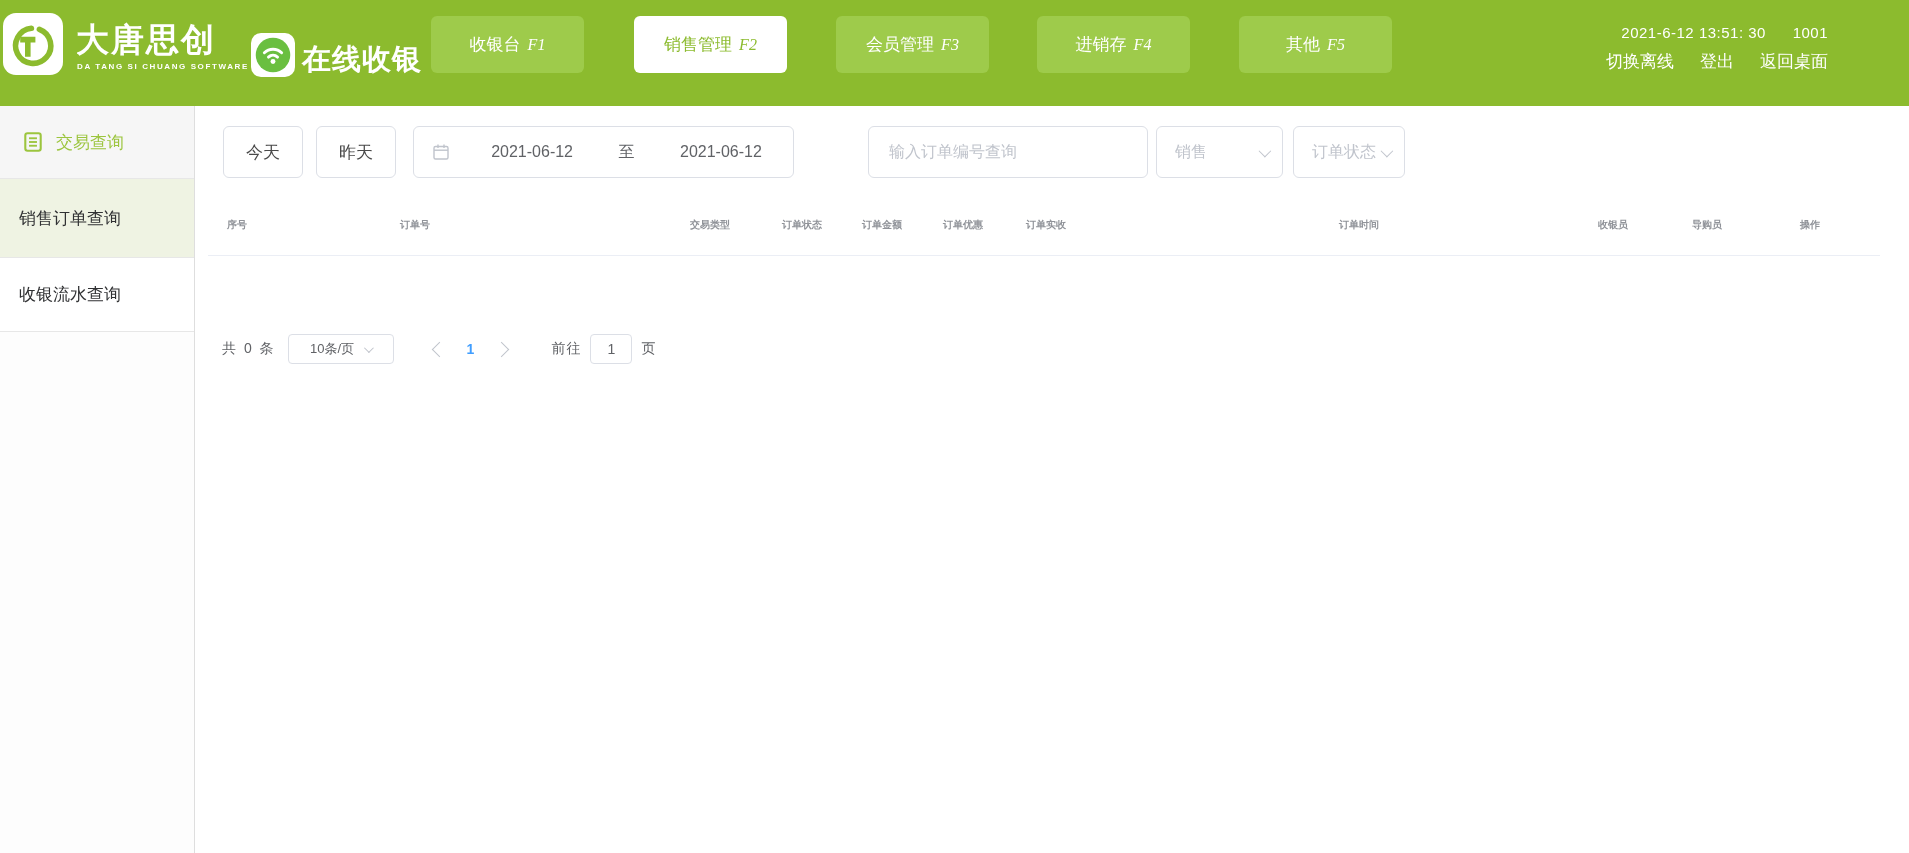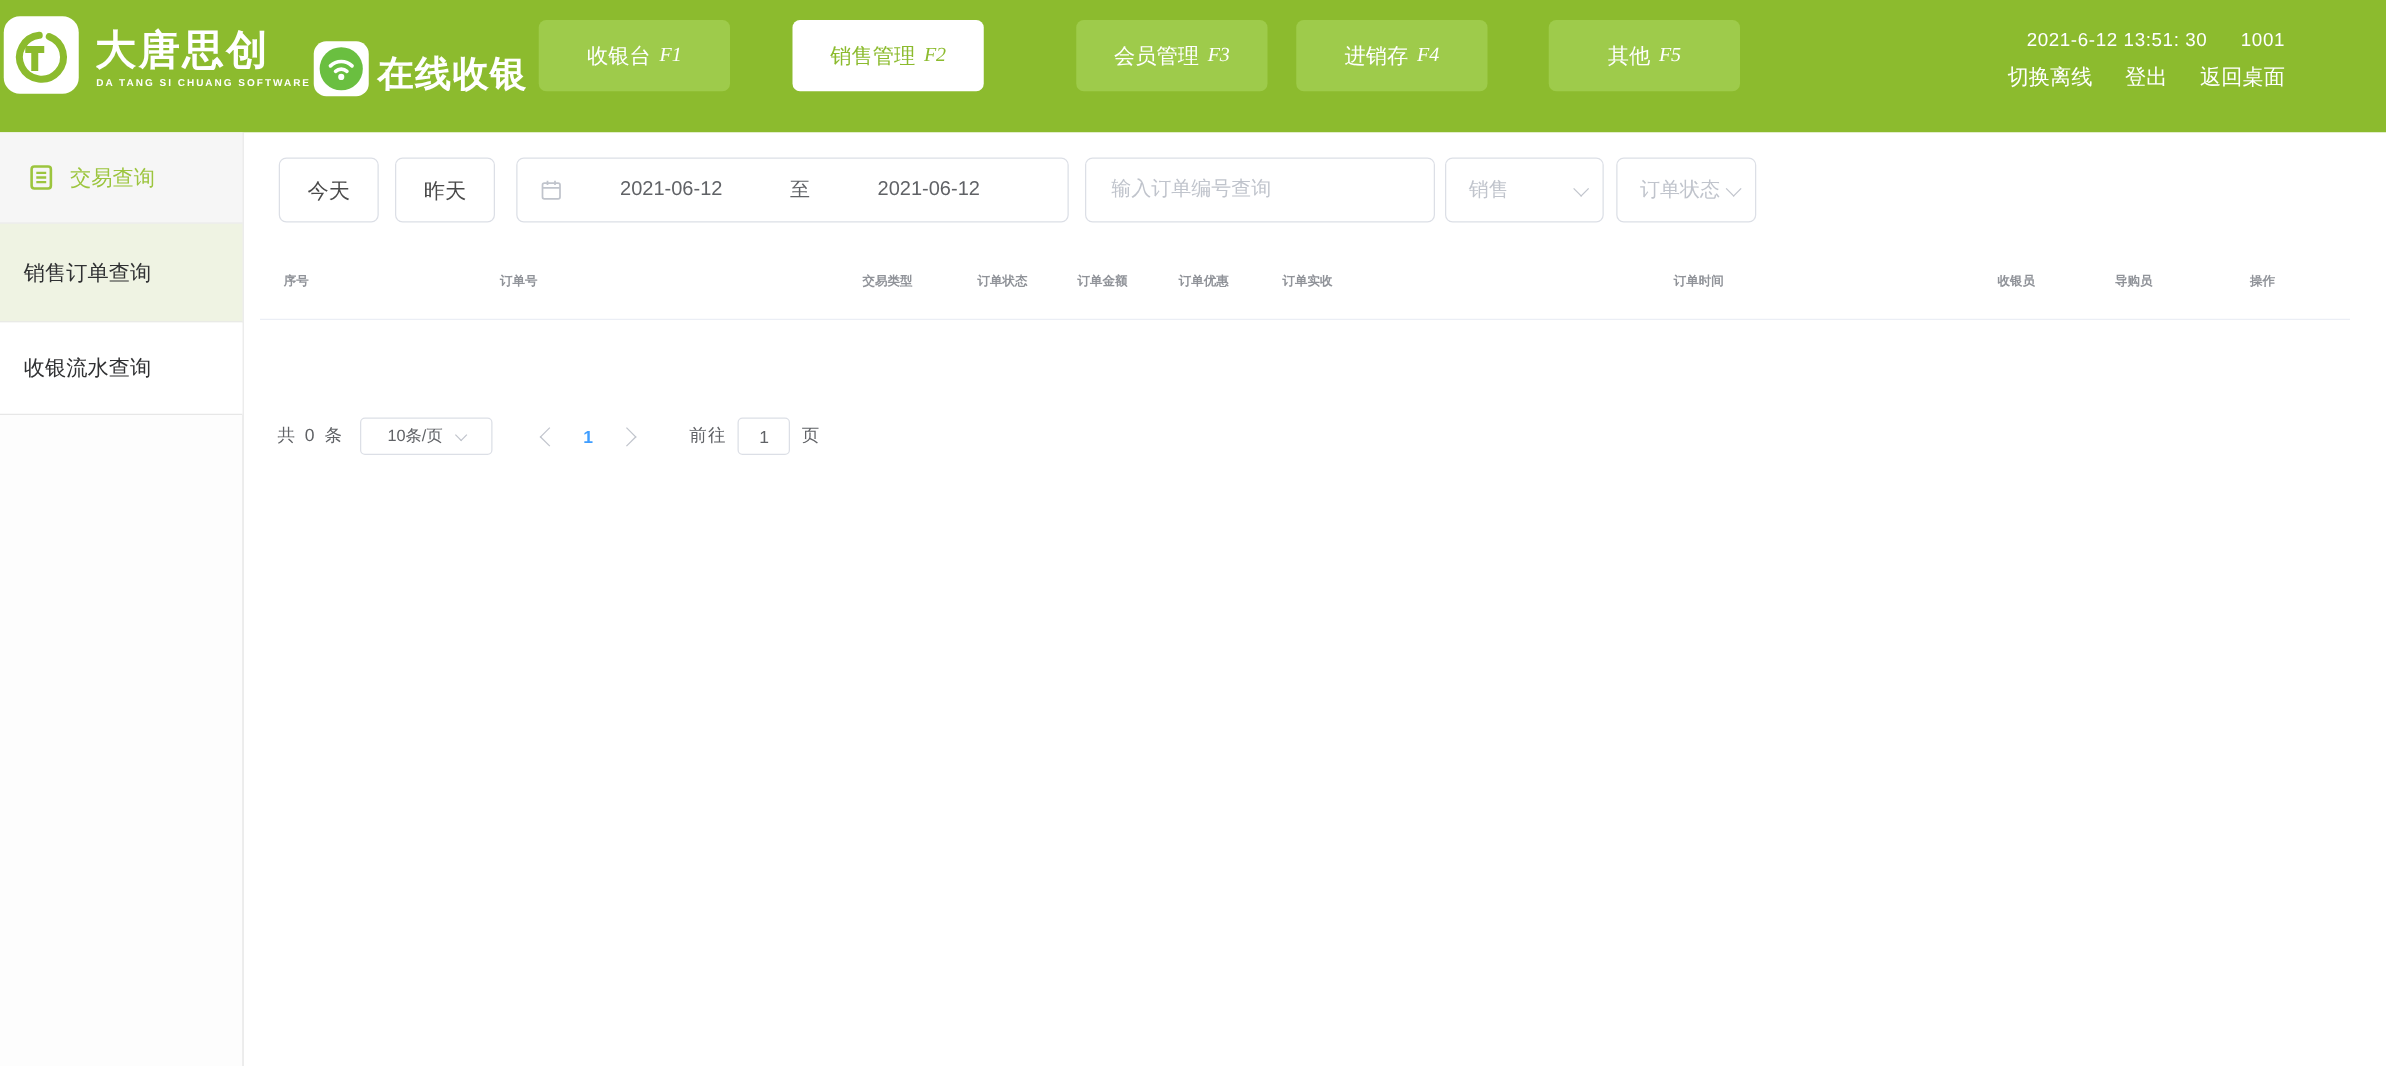--- a/index.html
+++ b/index.html
@@ -14,21 +14,21 @@
   .brand-sub{position:absolute;left:77px;top:62px;color:#fff;font-size:8px;letter-spacing:1.6px;font-weight:bold;}
   .wifi-sq{position:absolute;left:251px;top:33px;width:44px;height:44px;background:#fff;border-radius:10px;
            display:flex;align-items:center;justify-content:center;}
   .product{position:absolute;left:302px;top:40px;color:#fff;font-size:29px;font-weight:bold;letter-spacing:1px;}
 
   .navbtn{position:absolute;top:16px;height:57px;width:153px;border:none;border-radius:6px;
           background:#9ecb4b;color:#fff;font-size:17px;font-family:"Liberation Sans",sans-serif;
           display:flex;align-items:center;justify-content:center;gap:7px;cursor:pointer;}
   .navbtn.active{background:#fff;color:#8cbb2e;}
   .navbtn .fkey{font-style:italic;font-family:"Liberation Serif",serif;font-size:16px;}
-  .nav1{left:431px;} .nav2{left:634px;} .nav3{left:861px;} .nav4{left:1037px;justify-content:center;} .nav5{left:1239px;}
+  .nav1{left:431px;} .nav2{left:634px;} .nav3{left:836px;} .nav4{left:1037px;justify-content:center;} .nav5{left:1239px;}
 
   .hinfo{position:absolute;right:81px;top:24px;text-align:right;color:#fff;}
   .hinfo-line1{font-size:15px;letter-spacing:.5px;}
   .hinfo-line1 .terminal{margin-left:22px;}
   .hinfo-line2{margin-top:9px;font-size:17px;display:flex;justify-content:flex-end;gap:26px;}
   .hlink{color:#fff;text-decoration:none;cursor:pointer;}
 
   
   .sidebar{position:absolute;left:0;top:106px;width:194px;height:747px;background:#fdfdfd;
            border-right:1px solid #dedede;}
@@ -38,21 +38,21 @@
   .side-item-3{height:73px;background:#fff;border-bottom:1px solid #e7e7e7;padding-left:19px;}
 
   
   .content{position:absolute;left:195px;top:106px;width:1714px;height:747px;background:#fff;}
 
   .fbtn{position:absolute;top:20px;height:52px;background:#fff;border:1px solid #dcdfe6;border-radius:6px;
         font-size:17px;color:#4a4a4a;font-family:"Liberation Sans",sans-serif;cursor:pointer;}
   .btn-today{left:28px;width:80px;}
   .btn-yest{left:121px;width:80px;}
 
-  .datebox{position:absolute;left:218px;top:20px;width:442px;height:52px;border:1px solid #dcdfe6;border-radius:6px;
+  .datebox{position:absolute;left:218px;top:20px;width:381px;height:52px;border:1px solid #dcdfe6;border-radius:6px;
            display:flex;align-items:center;box-sizing:border-box;padding:0 18px;color:#606266;font-size:16px;cursor:pointer;}
   .datebox .cal{margin-right:28px;display:flex;}
   .datebox .d1{width:118px;text-align:center;}
   .datebox .to{width:88px;text-align:center;}
   .datebox .d2{width:118px;text-align:center;}
 
   .orderinput{position:absolute;left:673px;top:20px;width:280px;height:52px;border:1px solid #dcdfe6;border-radius:6px;
               box-sizing:border-box;padding:0 20px;font-size:16px;color:#606266;outline:none;
               font-family:"Liberation Sans",sans-serif;}
   .orderinput::placeholder{color:#c0c4cc;}

